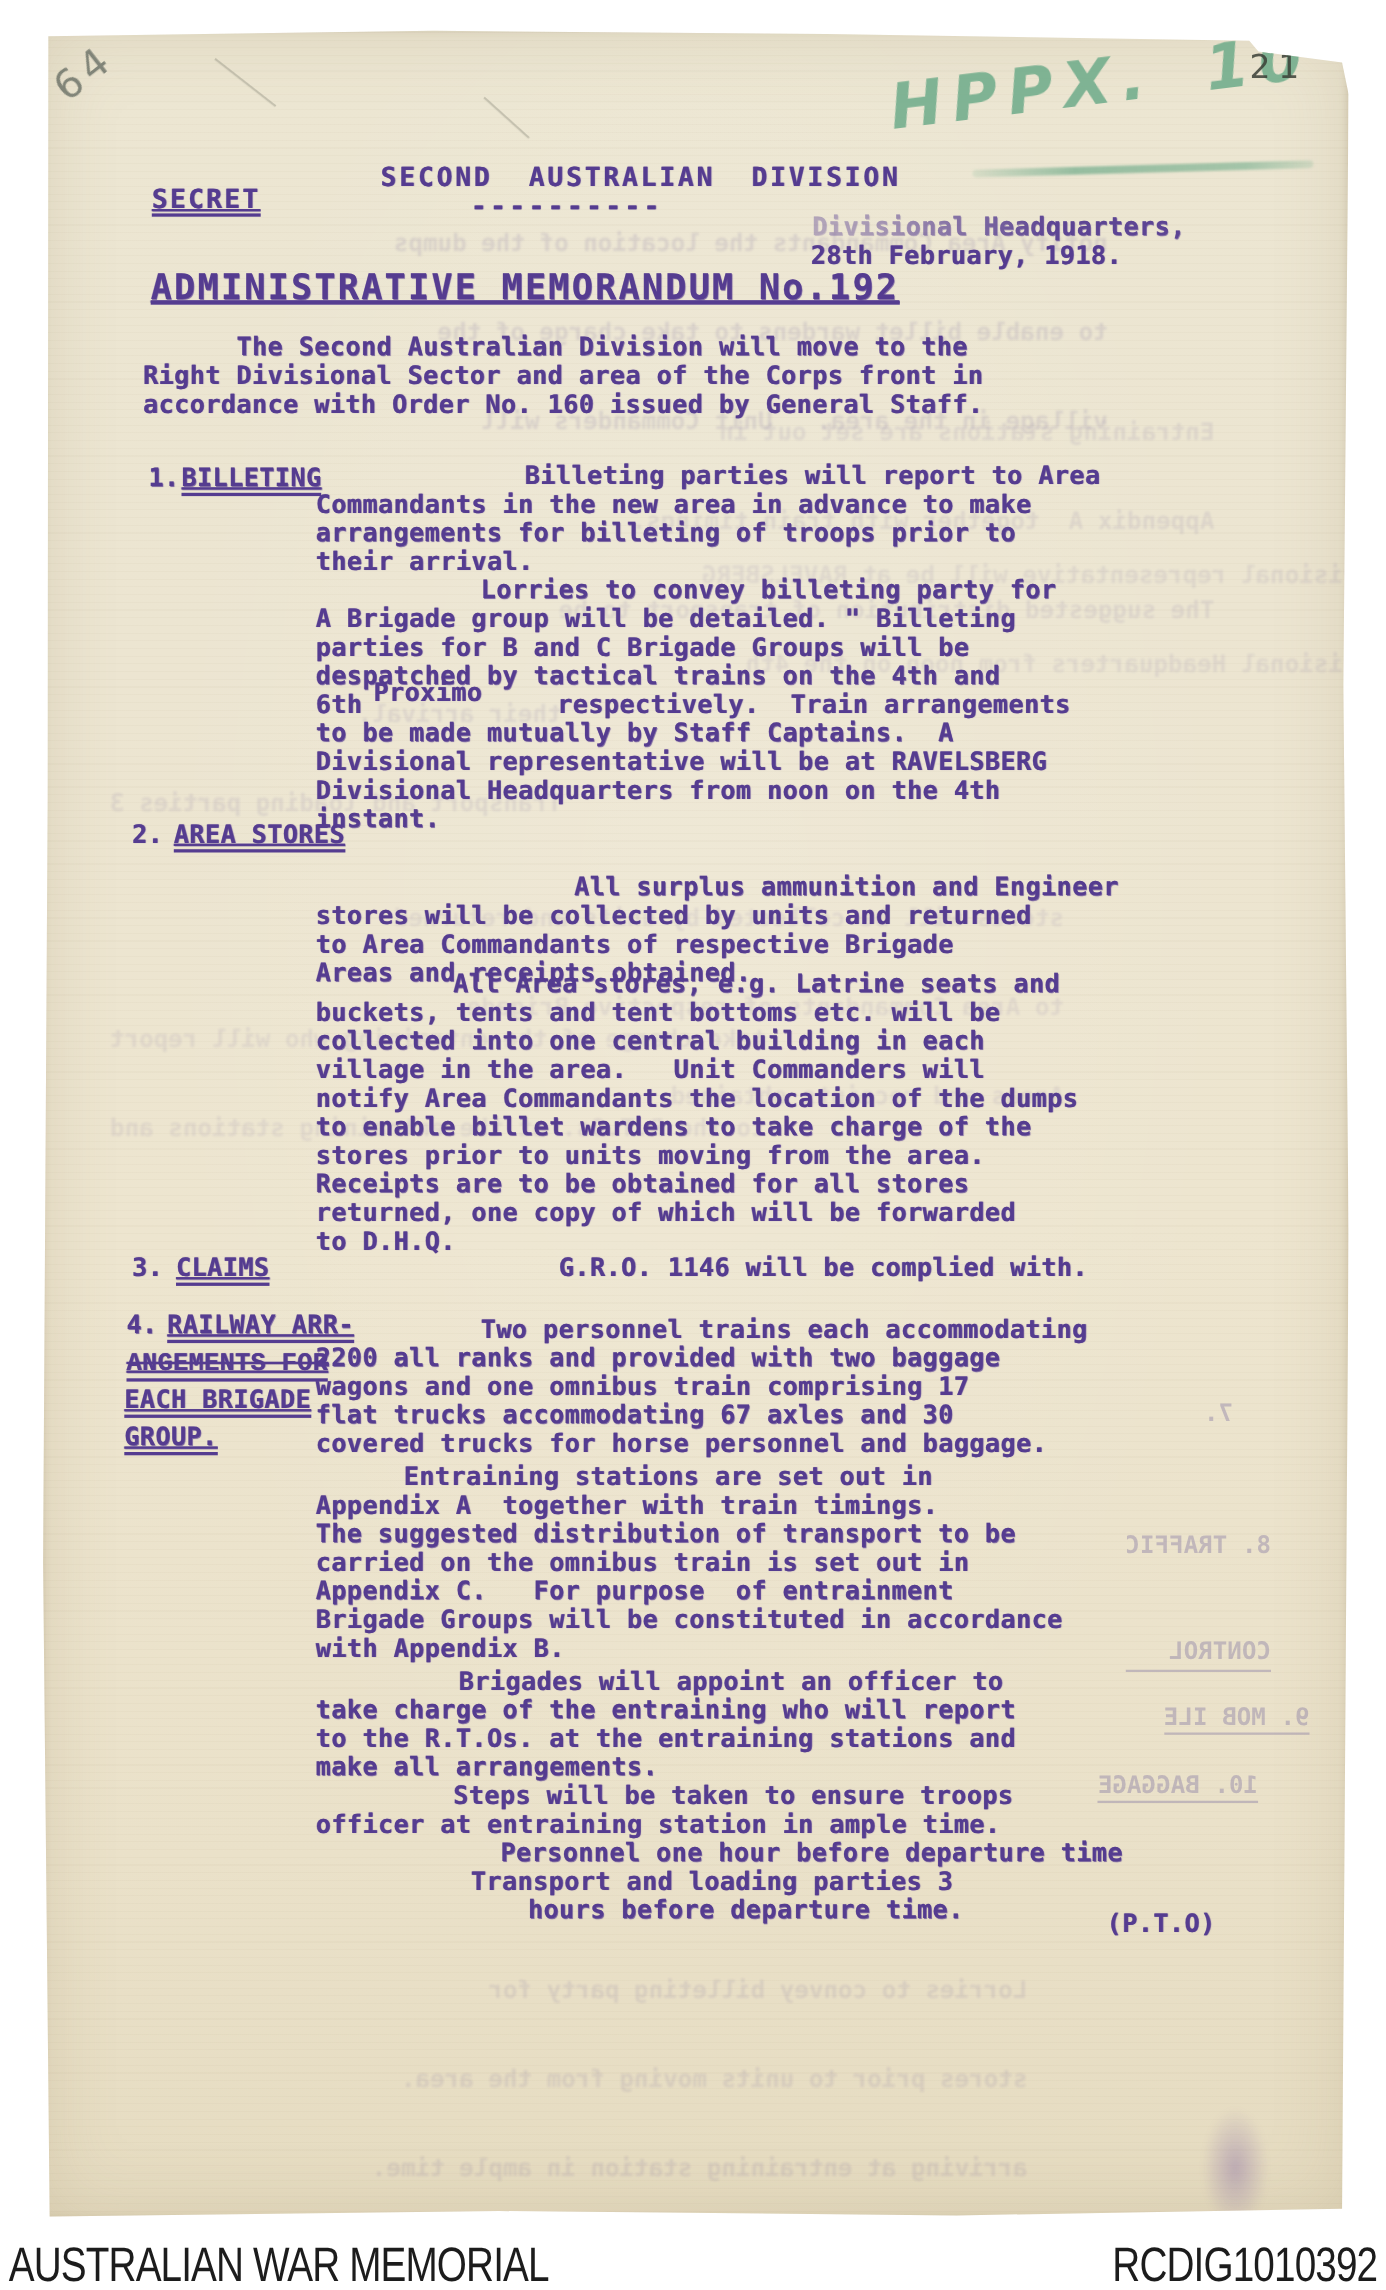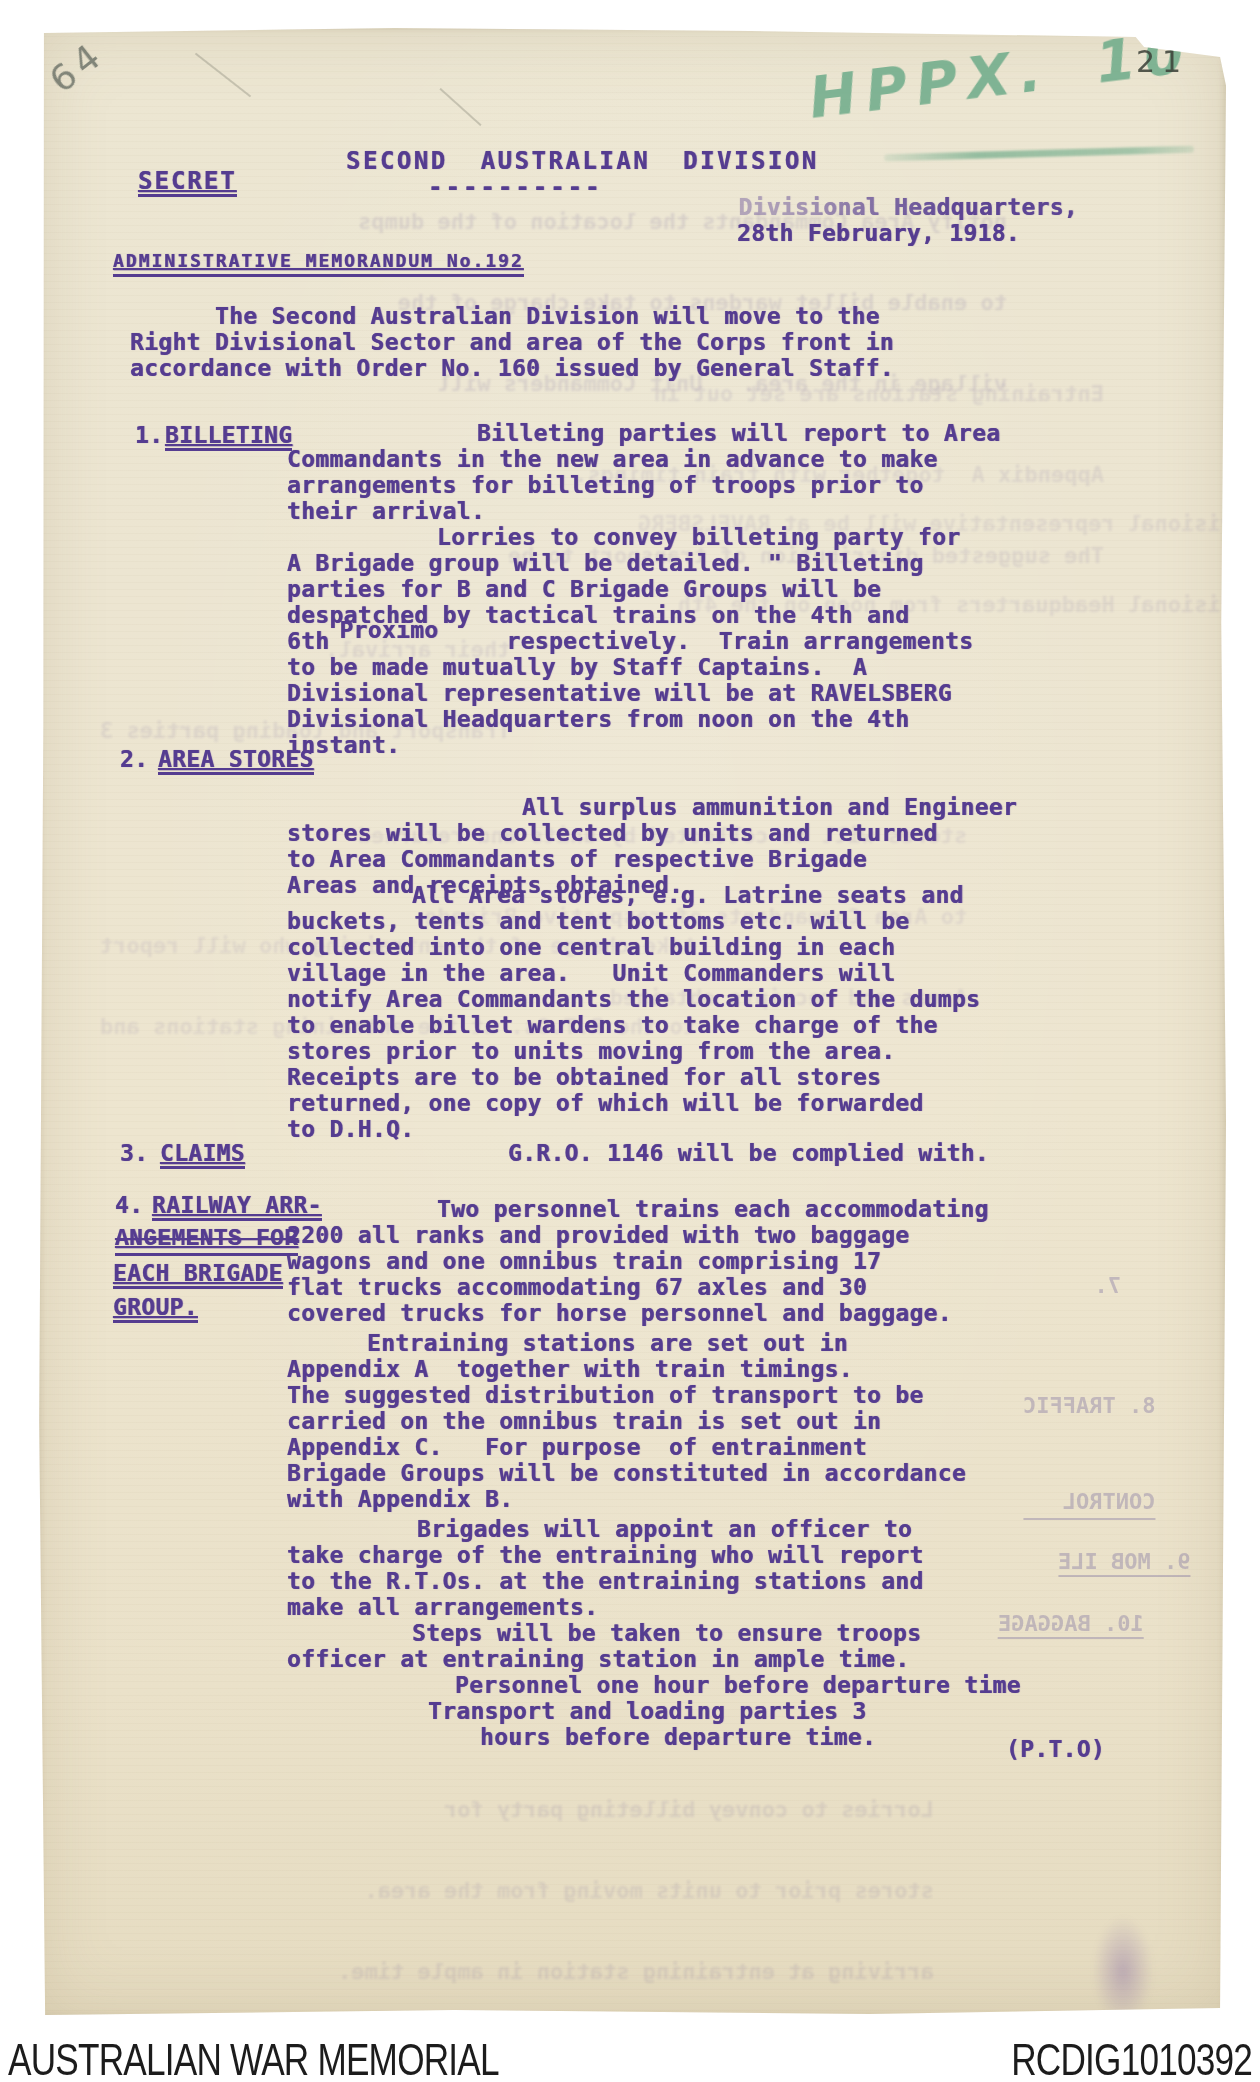--- a/index.html
+++ b/index.html
@@ -32,21 +32,21 @@
   .para > .linegroup:first-child > .tline:first-child{ text-indent:var(--ind,0px); }
   .head-u{ text-decoration:underline; text-decoration-thickness:2px; border-bottom:3px solid currentColor; padding-bottom:0; white-space:pre;}
   .overstruck{ text-decoration:underline line-through; text-decoration-thickness:2px; border-bottom:3px solid currentColor; padding-bottom:1px; white-space:pre;}
   .secret{ font-size:24px; letter-spacing:2px; }
   .doc-title{ font-size:24px; letter-spacing:2.5px; word-spacing:16px; white-space:pre; }
   .title-dashes{ font-size:24px; letter-spacing:3px; white-space:pre; }
   .addr{ width:480px; text-align:right; }
   .addr-faded{ -webkit-mask-image:linear-gradient(to right, rgba(0,0,0,.18) 0%, rgba(0,0,0,.45) 40%, rgba(0,0,0,.95) 75%);
                mask-image:linear-gradient(to right, rgba(0,0,0,.18) 0%, rgba(0,0,0,.45) 40%, rgba(0,0,0,.95) 75%);text-align:right; }
   .addr-date{ padding-right:58px; }
-  .memo-title{ font-size:18px; letter-spacing:2px; }
+  .memo-title{ font-size:32px; letter-spacing:2px;margin-left:24px; }
   .raised{ position:relative; top:-11px; margin:0 68px 0 10px; display:inline-block; }
   
   .pencil64{
     position:absolute;left:10px;top:20px;
     font-family:"DejaVu Sans",sans-serif;font-size:36px;color:rgba(104,110,100,.8);
     transform:rotate(-38deg);letter-spacing:6px;filter:blur(.3px);
   }
   .crayon{
     position:absolute;left:770px;top:16px;
     font-family:"DejaVu Sans",sans-serif;font-style:italic;font-weight:bold;

